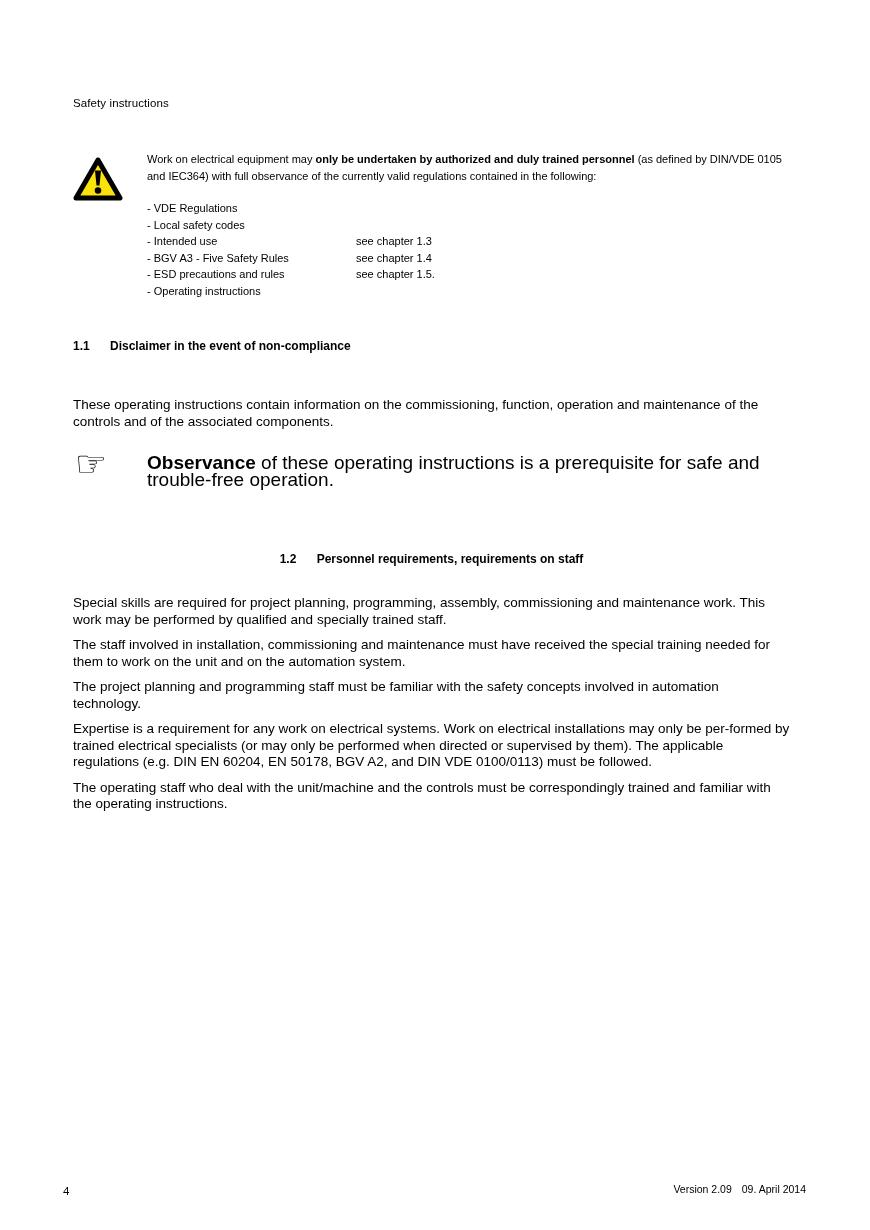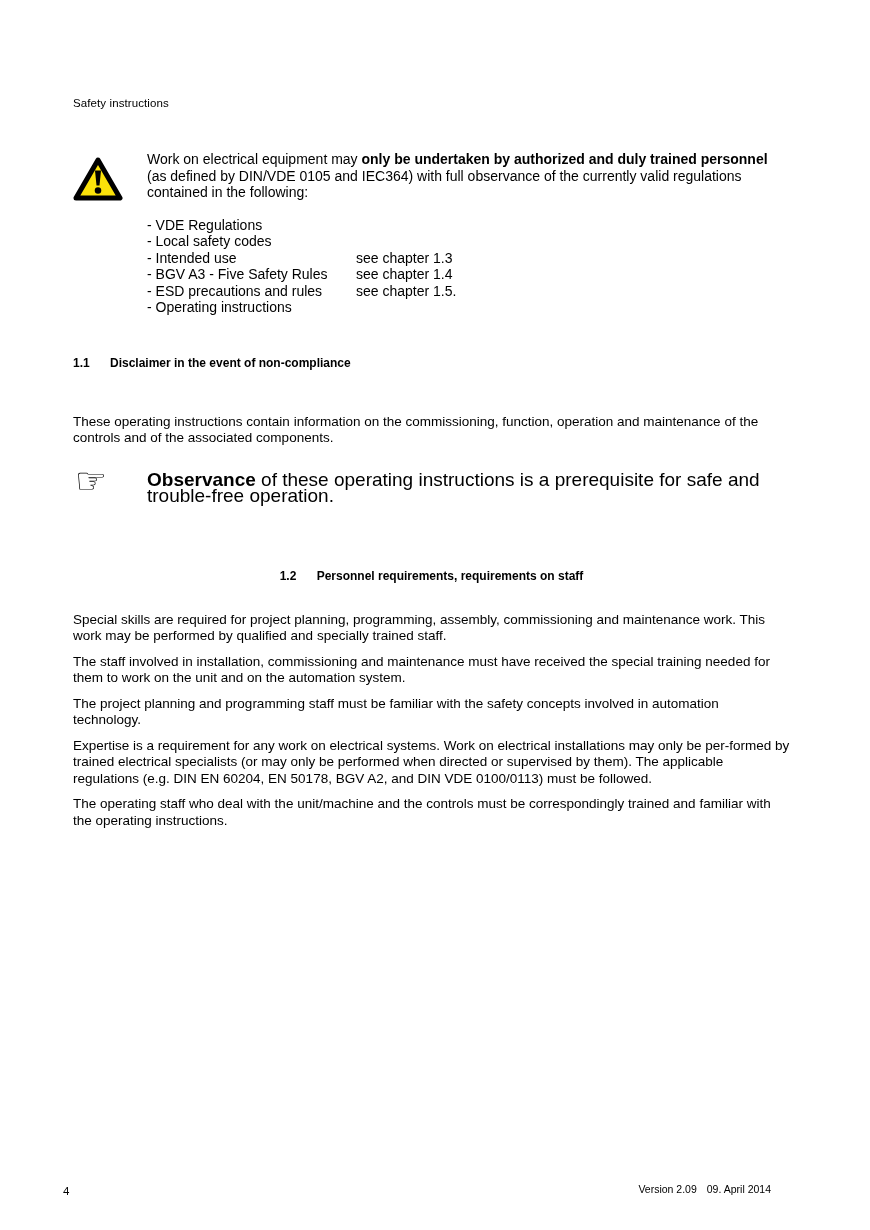--- a/index.html
+++ b/index.html
@@ -11,21 +11,21 @@
     position: relative;
     overflow: hidden;
   }
   .page { position: absolute; inset: 0; padding: 97px 80px 0 73px; }
 
   .running-title { font-size: 11.5px; letter-spacing: 0.1px; }
 
   .warning-block { display: flex; margin-top: 42px; }
   .warning-icon-col { width: 74px; flex: 0 0 74px; padding-top: 5px; }
   .warning-text-col { width: 652px; }
-  .warning-intro, .reg-list { font-size: 14px; line-height: 16.5px; }
+  .warning-intro, .reg-list { font-size: 11px; line-height: 16.5px; }
   .reg-list { margin-top: 16px; }
   .reg-row { display: flex; align-items: center; }
   .reg-label { width: 209px; flex: 0 0 209px; }
 
   .heading { font-size: 12px; font-weight: bold; display: flex; }
   .heading .h-num { width: 37px; flex: 0 0 37px; }
   .heading-1-1 { margin-top: 40px; }
   .heading-1-2 { margin-top: 64px; justify-content: center; }
 
   .body-para { font-size: 13.5px; line-height: 16.5px; max-width: 730px; }
@@ -33,21 +33,21 @@
 
   .note-row { display: flex; margin-top: 23px; align-items: flex-start; }
   .note-icon-col { width: 74px; flex: 0 0 74px; margin-top: -7px; padding-left: 2px; }
   .hand-glyph { font-family: "DejaVu Sans", sans-serif; font-size: 36px; line-height: 1; }
   .note-text { font-size: 19px; line-height: 16.5px; padding-top: 2px; }
 
   .section2-paras { margin-top: 29px; }
   .section2-paras .body-para { margin-bottom: 9px; }
 
   .footer-left { position: absolute; left: 63px; bottom: 33px; font-size: 11.5px; }
-  .footer-right { position: absolute; right: 99px; bottom: 35px; font-size: 10.5px; display: flex; gap: 10px; }
+  .footer-right { position: absolute; right: 64px; bottom: 35px; font-size: 10.5px; display: flex; gap: 10px; }
 </style>
 </head>
 <body>
 
 <div class="page">
 
   <div class="running-title">Safety instructions</div>
 
   <div class="warning-block">
     <div class="warning-icon-col">

